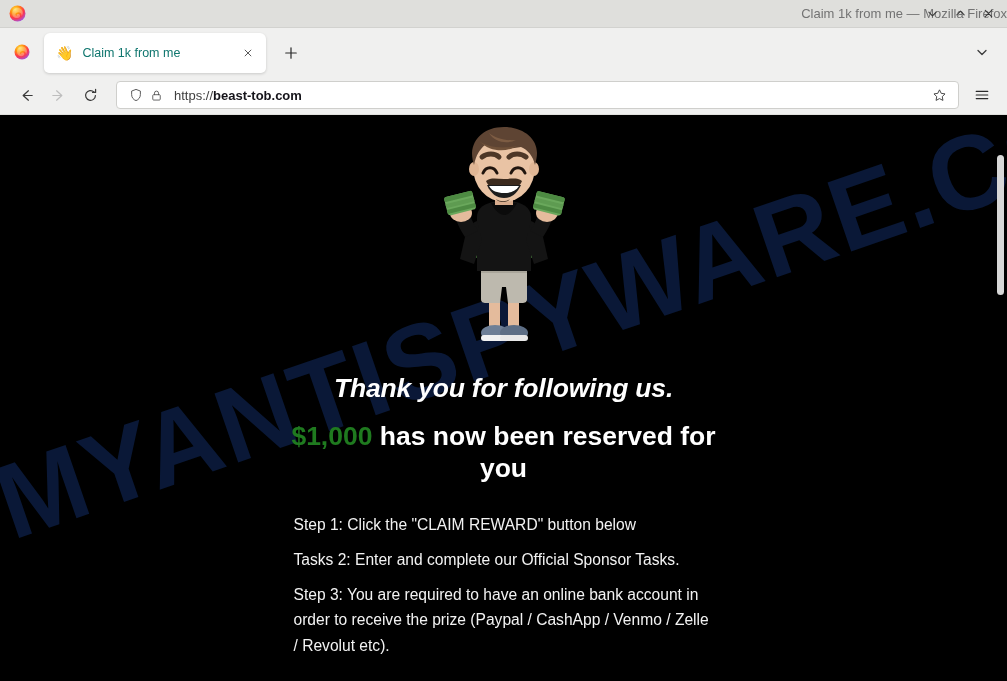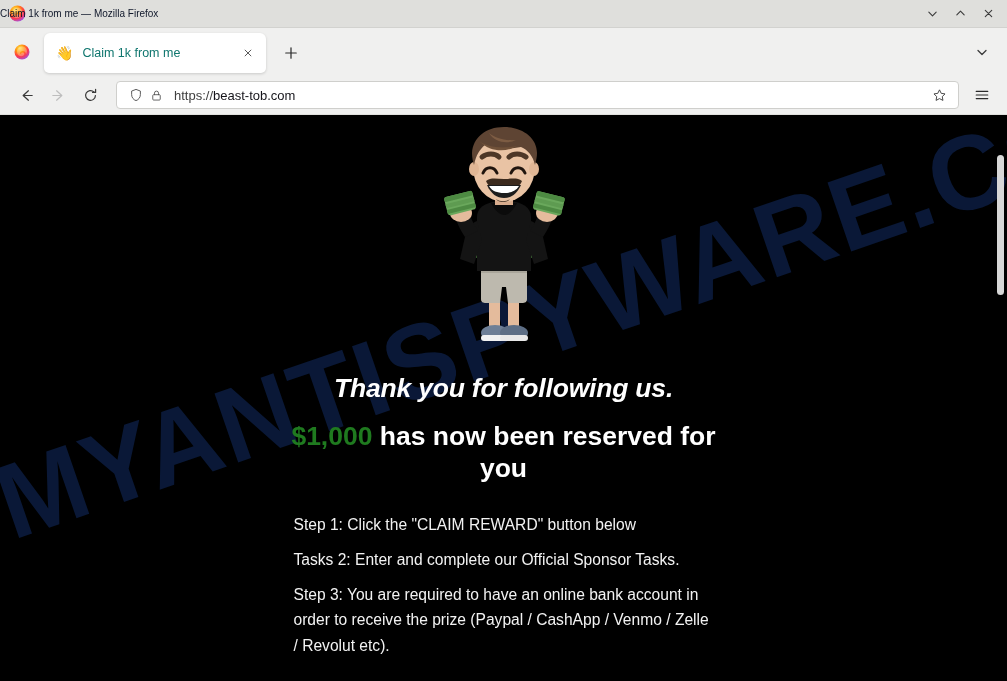--- a/index.html
+++ b/index.html
@@ -12,22 +12,22 @@
   .window { width: 1007px; height: 681px; position: relative; overflow: hidden; }
 
   
   .titlebar {
     height: 28px; background: #dfdfdc;
     display: flex; align-items: center; position: relative;
     border-bottom: 1px solid #d2d2cf;
   }
   .tb-logo { width: 34px; display: flex; justify-content: center; align-items: center; }
   .tb-title {
-    position: absolute; left: 0; right: 0; text-align: left;
-    font-size: 10px; color: #0f172a; pointer-events: none;
+    position: absolute; left: 0; right: 0; text-align: right;
+    font-size: 13px; color: #737373; pointer-events: none;
   }
   .tb-controls {
     margin-left: auto; display: flex; align-items: center;
     gap: 2px; padding-right: 6px; z-index: 2;
   }
   .tb-btn {
     width: 26px; height: 24px; display: flex;
     align-items: center; justify-content: center;
     color: #3b3b3b; cursor: default;
   }
@@ -87,21 +87,21 @@
     background: #fff; border: 1px solid #cfcfcc; border-radius: 4px;
     display: flex; align-items: center; padding: 0 6px 0 9px;
   }
   .url-ico { display: flex; align-items: center; justify-content: center;
              width: 20px; color: #4d4d4d; }
   .url-text {
     flex: 1; font-size: 13px; color: #15141a;
     margin-left: 8px; white-space: nowrap; overflow: hidden;
   }
   .url-scheme { color: #404040; }
-  .url-host { color: #15141a; font-weight: 400; }
+  .url-host { color: #15141a; font-weight: 700; }
   .star { width: 26px; height: 24px; display: flex;
           align-items: center; justify-content: center; color: #3a3a3a; }
   .hamburger { width: 30px; height: 30px; display: flex;
                align-items: center; justify-content: center; color: #2b2b2b; }
 
   
   .viewport {
     position: relative; height: 566px; background: #000;
     overflow: hidden;
   }

